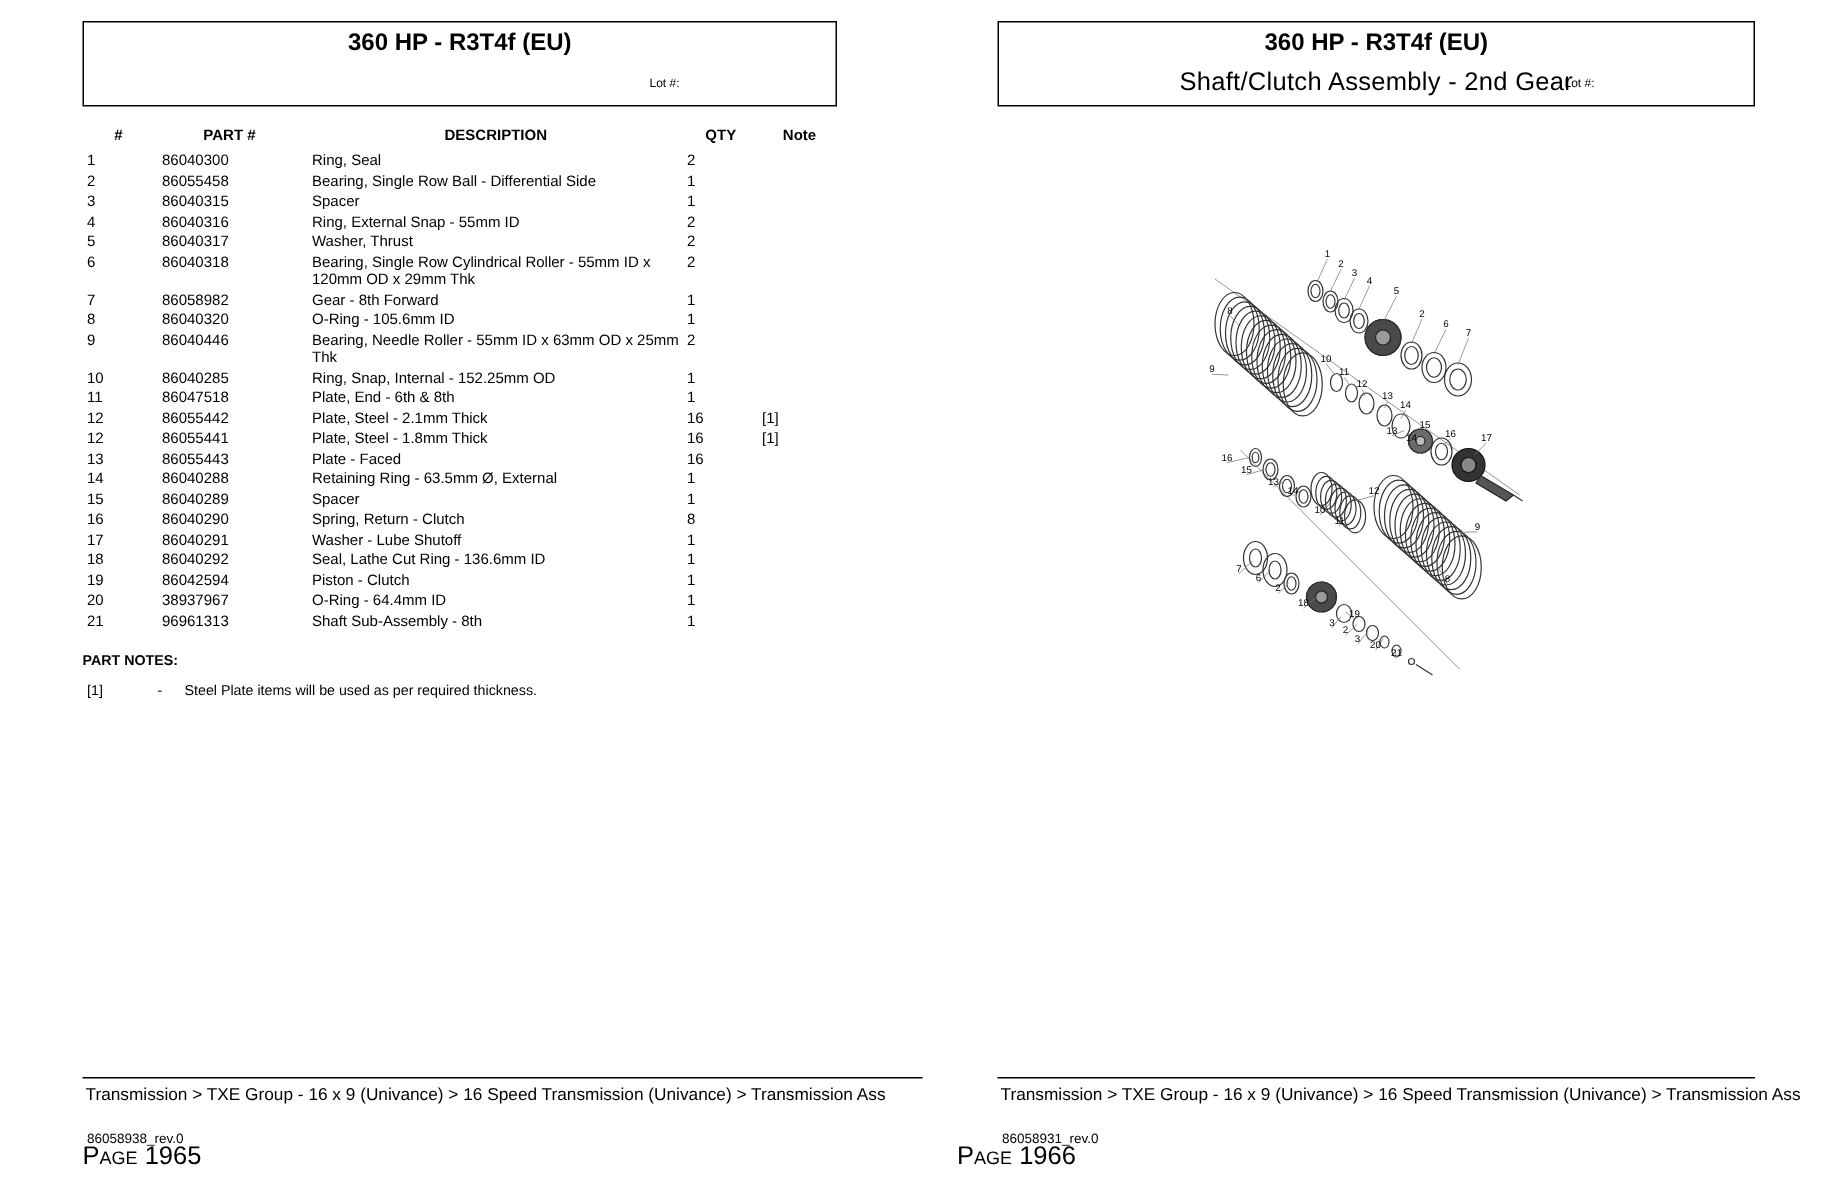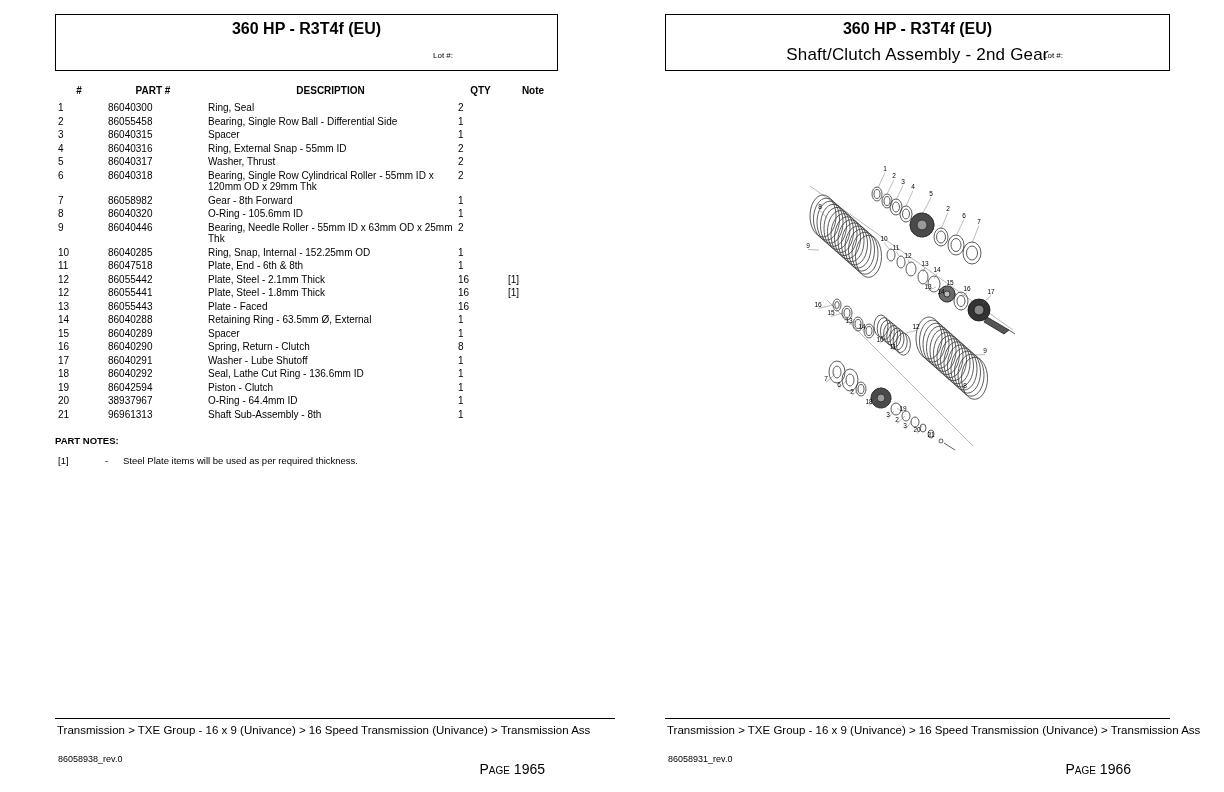--- a/index.html
+++ b/index.html
@@ -38,21 +38,21 @@
 
   .footer-line{position:absolute;top:718px;border-top:1px solid #000;height:0;}
   .footer-line.left{left:55px;width:560px;}
   .footer-line.right{left:665px;width:505px;}
   .breadcrumb{position:absolute;top:724px;font-size:11.5px;white-space:nowrap;overflow:hidden;}
   .breadcrumb.left{left:57px;width:561px;}
   .breadcrumb.right{left:667px;width:557px;}
   .docnum{position:absolute;top:754px;font-size:9px;}
   .docnum.left{left:58px;}
   .docnum.right{left:668px;}
-  .pagenum{position:absolute;top:761px;font-size:14px;text-align:right;}
+  .pagenum{position:absolute;top:761px;font-size:17px;}
   .pagenum.left{left:55px;width:490px;}
   .pagenum.right{left:638px;width:493px;}
   .smallcaps{font-variant:small-caps;}
 
   .diagram{position:absolute;left:795px;top:158px;}
   .parts-g{fill:none;stroke:#333;stroke-width:0.8;}
   .axis{stroke:#888;stroke-width:0.6;}
   #leaders line{stroke:#777;stroke-width:0.5;}
   #callouts text{fill:#000;stroke:none;font-size:6.5px;text-anchor:middle;font-family:"Liberation Sans",sans-serif;}
 </style>

